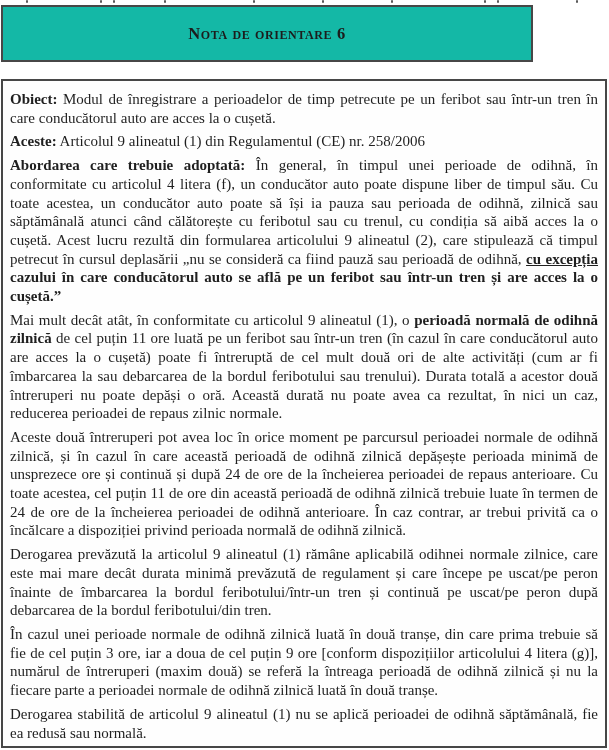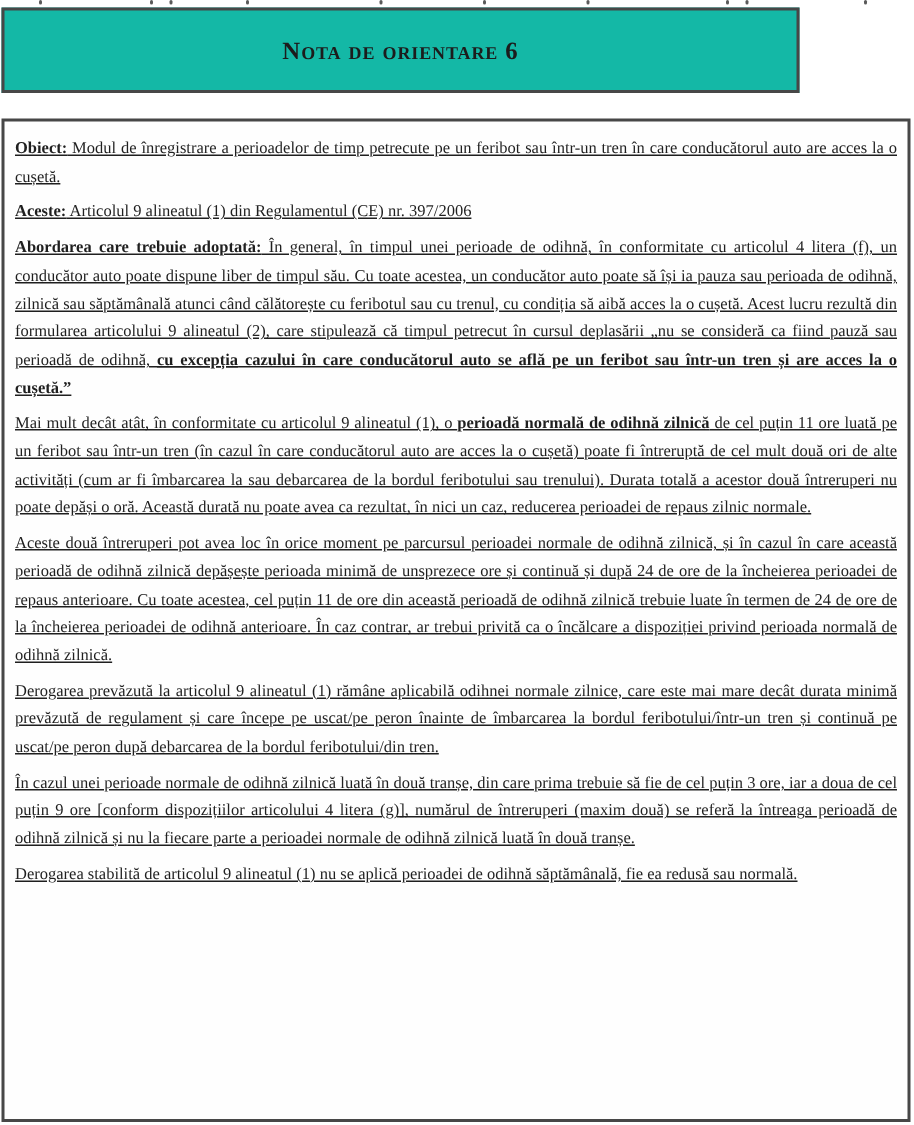--- a/index.html
+++ b/index.html
@@ -56,25 +56,24 @@
     left: 1px; top: 79px;
     width: 606px; height: 669px;
     box-sizing: border-box;
     border: 2px solid #474747;
     background: #fefefe;
     padding: 9px 7px 0 7px;
     overflow: hidden;
   }
   .para {
     margin: 0 0 5px 0;
-    font-size: 11px;
+    font-size: 15px;
     line-height: 18.7px;
     text-align: justify;
     color: #1f1f1f;
-    text-decoration: underline;
   }
   .para:last-child { margin-bottom: 16px; }
   .b { font-weight: bold; }
   .u { text-decoration: underline; }
 </style>
 </head>
 <body>
 
 <div class="remnant">
   <i style="left:26px"></i>
@@ -88,20 +87,20 @@
   <i style="left:497px"></i>
   <i style="left:576px"></i>
 </div>
 
 <div class="title-box">
   <h1 class="doc-title">Nota de orientare 6</h1>
 </div>
 
 <div class="content-box">
     <p class="para"><span class="b">Obiect:</span><span> Modul de înregistrare a perioadelor de timp petrecute pe un feribot sau într-un tren în care conducătorul auto are acces la o cușetă.</span></p>
-    <p class="para"><span class="b">Aceste:</span><span> Articolul 9 alineatul (1) din Regulamentul (CE) nr. 397/2006</span></p>
+    <p class="para"><span class="b">Aceste:</span><span> Articolul 9 alineatul (1) din Regulamentul (CE) nr. 258/2006</span></p>
     <p class="para"><span class="b">Abordarea care trebuie adoptată:</span><span> În general, în timpul unei perioade de odihnă, în conformitate cu articolul 4 litera (f), un conducător auto poate dispune liber de timpul său. Cu toate acestea, un conducător auto poate să își ia pauza sau perioada de odihnă, zilnică sau săptămânală atunci când călătorește cu feribotul sau cu trenul, cu condiția să aibă acces la o cușetă. Acest lucru rezultă din formularea articolului 9 alineatul (2), care stipulează că timpul petrecut în cursul deplasării „nu se consideră ca fiind pauză sau perioadă de odihnă, </span><span class="b u">cu excepția</span><span class="b"> cazului în care conducătorul auto se află pe un feribot sau într-un tren și are acces la o cușetă.”</span></p>
     <p class="para"><span>Mai mult decât atât, în conformitate cu articolul 9 alineatul (1), o </span><span class="b">perioadă normală de odihnă zilnică</span><span> de cel puțin 11 ore luată pe un feribot sau într-un tren (în cazul în care conducătorul auto are acces la o cușetă) poate fi întreruptă de cel mult două ori de alte activități (cum ar fi îmbarcarea la sau debarcarea de la bordul feribotului sau trenului). Durata totală a acestor două întreruperi nu poate depăși o oră. Această durată nu poate avea ca rezultat, în nici un caz, reducerea perioadei de repaus zilnic normale.</span></p>
     <p class="para"><span>Aceste două întreruperi pot avea loc în orice moment pe parcursul perioadei normale de odihnă zilnică, și în cazul în care această perioadă de odihnă zilnică depășește perioada minimă de unsprezece ore și continuă și după 24 de ore de la încheierea perioadei de repaus anterioare. Cu toate acestea, cel puțin 11 de ore din această perioadă de odihnă zilnică trebuie luate în termen de 24 de ore de la încheierea perioadei de odihnă anterioare. În caz contrar, ar trebui privită ca o încălcare a dispoziției privind perioada normală de odihnă zilnică.</span></p>
     <p class="para"><span>Derogarea prevăzută la articolul 9 alineatul (1) rămâne aplicabilă odihnei normale zilnice, care este mai mare decât durata minimă prevăzută de regulament și care începe pe uscat/pe peron înainte de îmbarcarea la bordul feribotului/într-un tren și continuă pe uscat/pe peron după debarcarea de la bordul feribotului/din tren.</span></p>
     <p class="para"><span>În cazul unei perioade normale de odihnă zilnică luată în două tranșe, din care prima trebuie să fie de cel puțin 3 ore, iar a doua de cel puțin 9 ore [conform dispozițiilor articolului 4 litera (g)], numărul de întreruperi (maxim două) se referă la întreaga perioadă de odihnă zilnică și nu la fiecare parte a perioadei normale de odihnă zilnică luată în două tranșe.</span></p>
     <p class="para"><span>Derogarea stabilită de articolul 9 alineatul (1) nu se aplică perioadei de odihnă săptămânală, fie ea redusă sau normală.</span></p>
   </div>
 
 </body></html>

